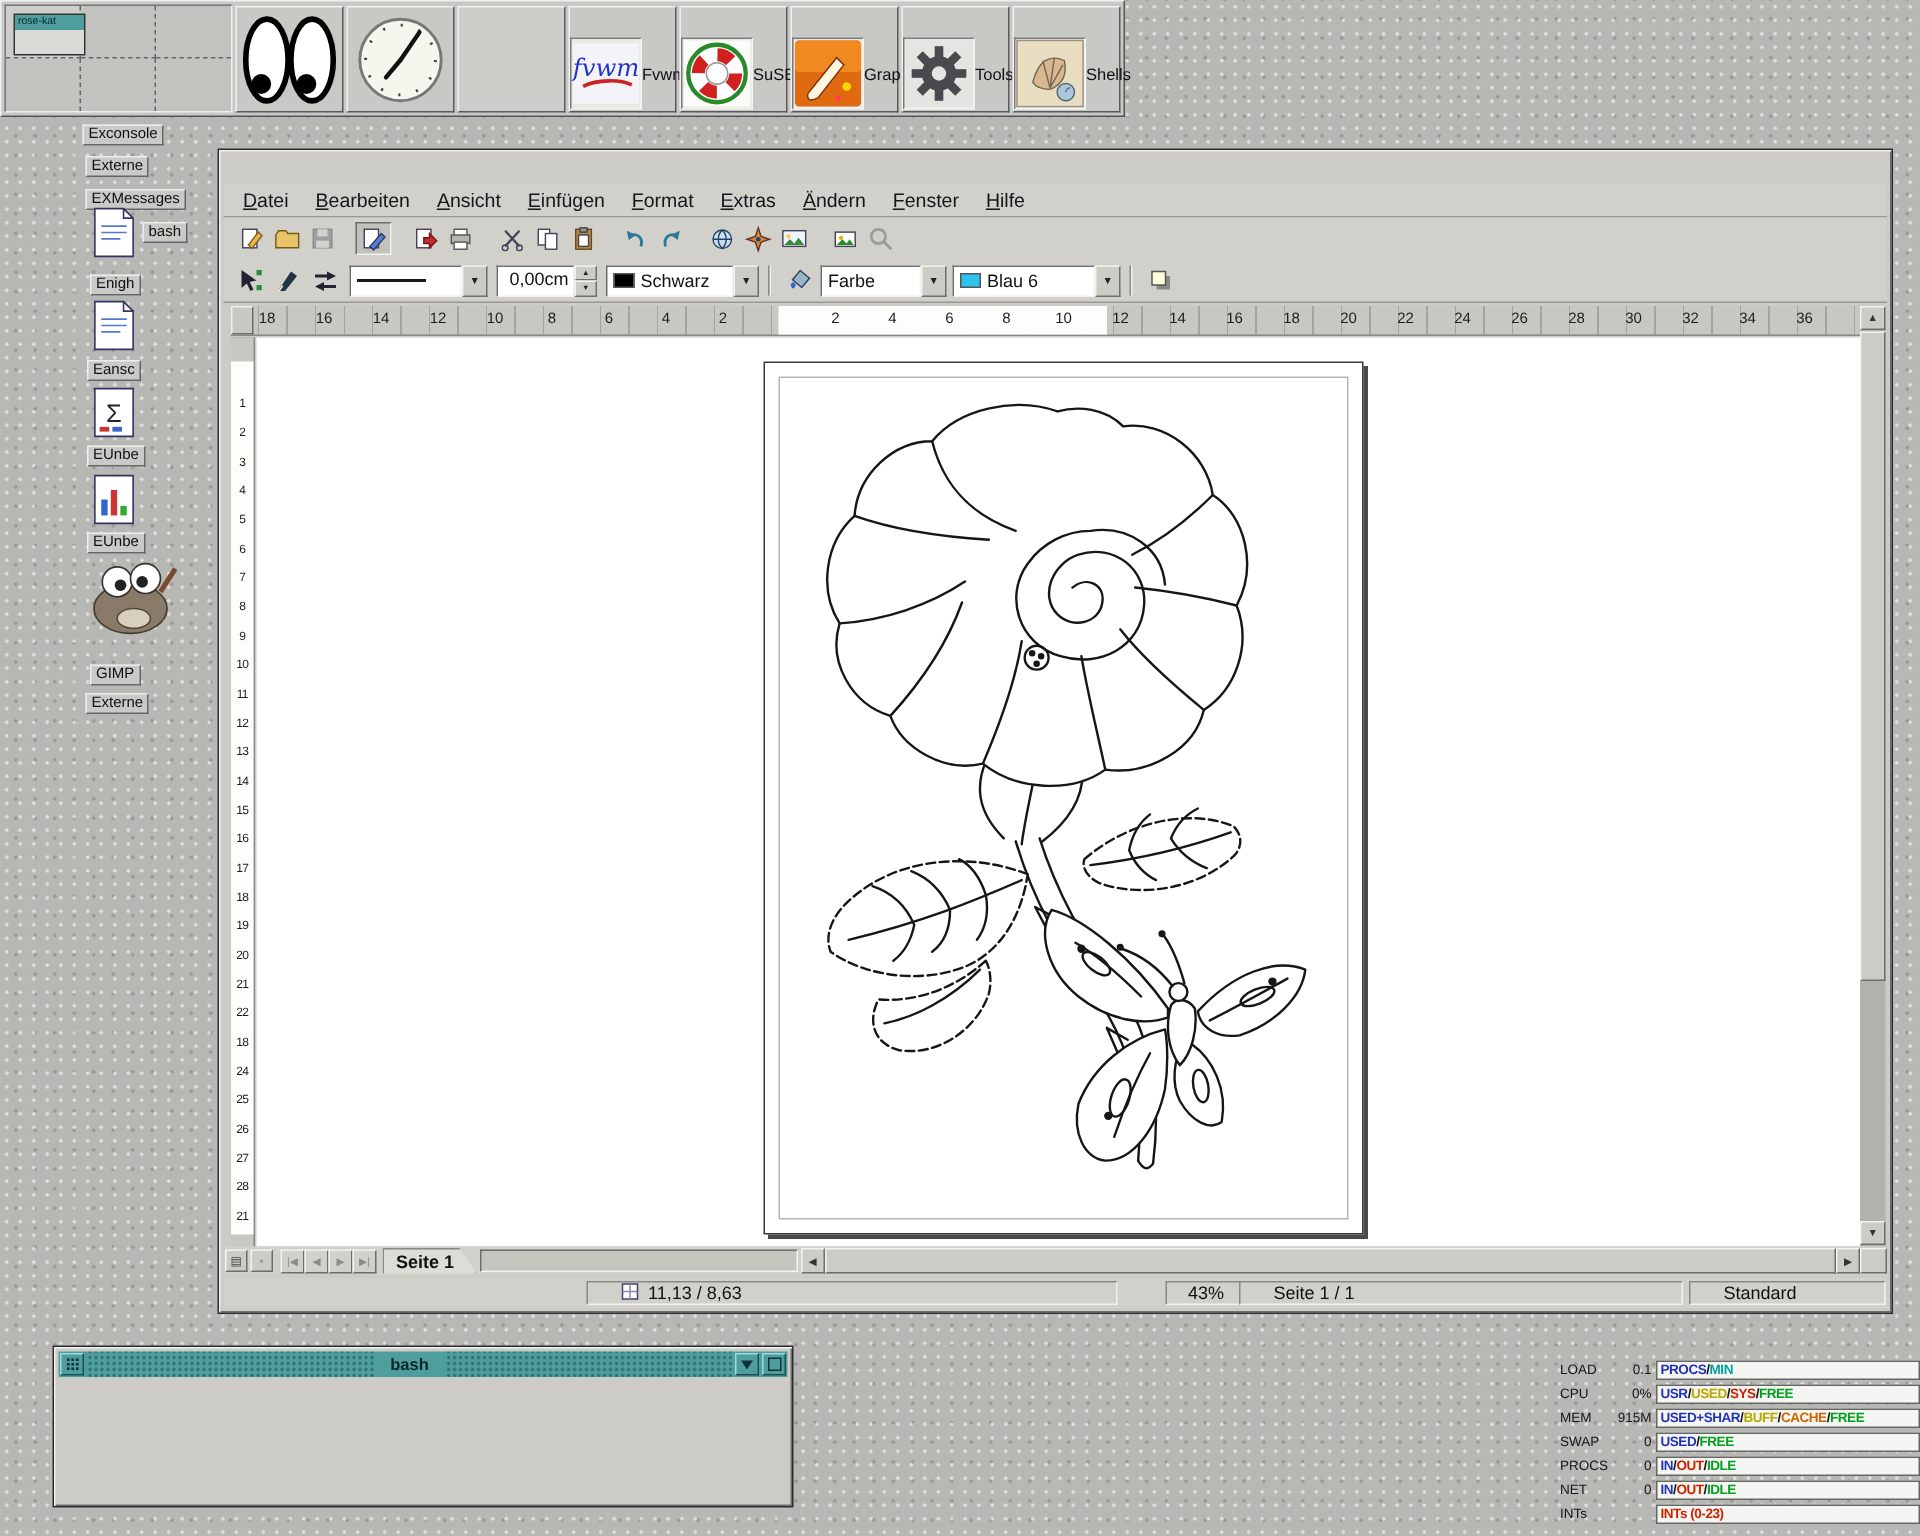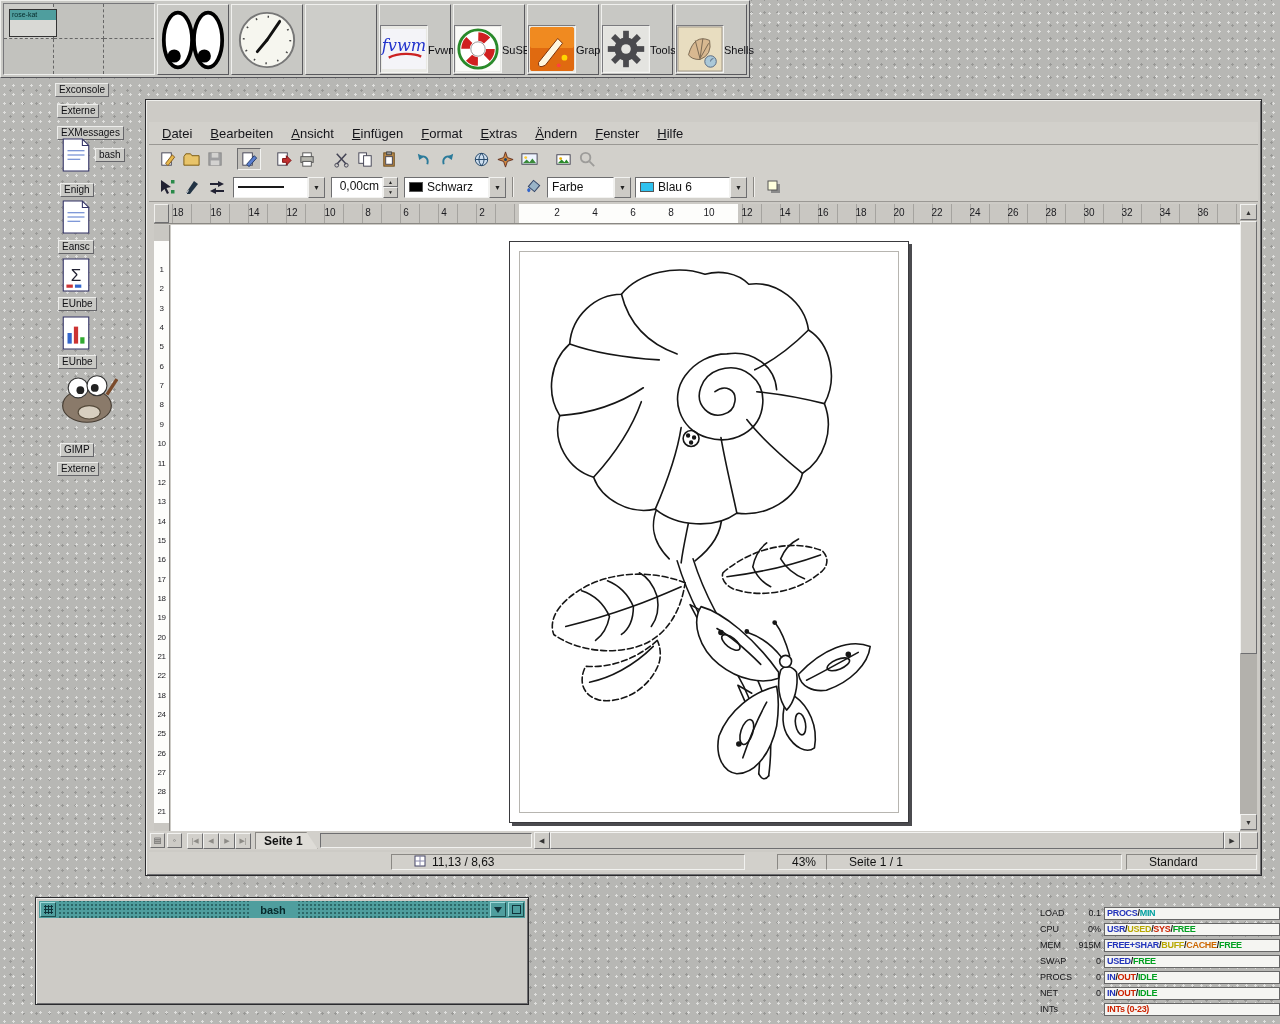--- a/index.html
+++ b/index.html
@@ -693,21 +693,21 @@
             <span style="color: rgb(17, 17, 17);">/</span>
             <span style="color: rgb(204, 34, 0);">SYS</span>
             <span style="color: rgb(17, 17, 17);">/</span>
             <span style="color: rgb(0, 160, 32);">FREE</span>
           </span>
         </div>
         <div class="sm-row">
           <span class="sm-label">MEM</span>
           <span class="sm-value">915M</span>
           <span class="sm-bar">
-            <span style="color: rgb(34, 51, 187);">FREE+SHAR</span>
+            <span style="color: rgb(34, 51, 187);">USED+SHAR</span>
             <span style="color: rgb(17, 17, 17);">/</span>
             <span style="color: rgb(184, 168, 0);">BUFF</span>
             <span style="color: rgb(17, 17, 17);">/</span>
             <span style="color: rgb(204, 102, 0);">CACHE</span>
             <span style="color: rgb(17, 17, 17);">/</span>
             <span style="color: rgb(0, 160, 32);">FREE</span>
           </span>
         </div>
         <div class="sm-row">
           <span class="sm-label">SWAP</span>

